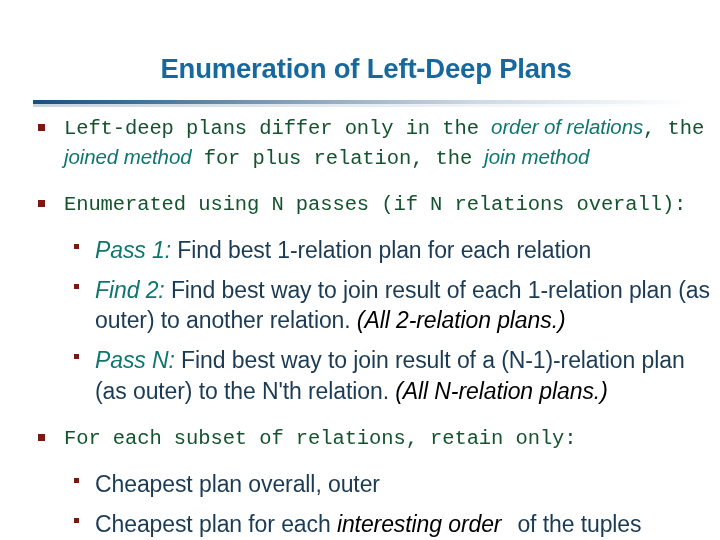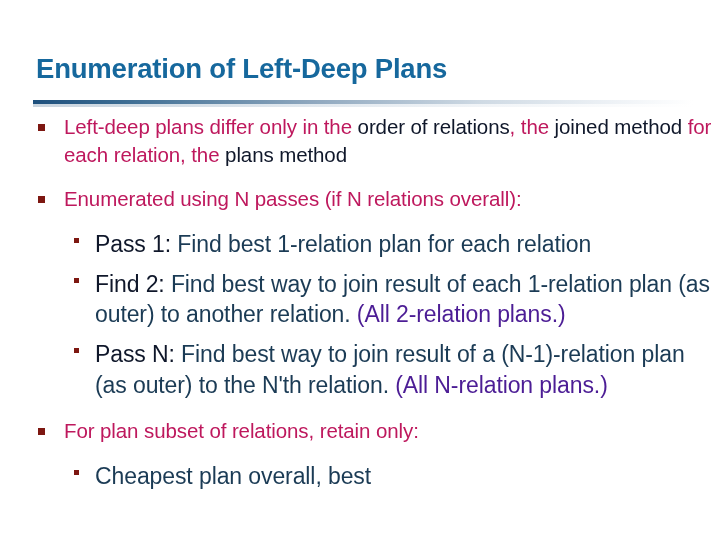--- a/index.html
+++ b/index.html
@@ -27,20 +27,21 @@
     position: absolute;
     left: 36px;
     top: 54px;
     width: 660px;
     font-size: 27.5px;
     font-weight: bold;
     letter-spacing: -0.2px;
     color: #16689d;
     line-height: 1.12;
     white-space: nowrap;
+    text-align: center;
   }
 
   .title-rule {
     position: absolute;
     left: 33px;
     top: 100px;
     width: 660px;
     height: 4px;
     background: linear-gradient(to right,
                 #1d4f7c 0%,
@@ -106,40 +107,40 @@
     width: 5px;
     height: 5px;
     background: #7d1711;
   }
 
   .gap-sm { height: 9px; }
   .gap-md { height: 14px; }
   .gap-lg { height: 17px; }
 
   
-  .red   { color: #0f172a; }
-  .blue  { color: #be185d; }
+  .red   { color: #0f766e; font-style: italic; }
+  .blue  { color: #14532d; font-family: Liberation Mono, monospace; }
   .bluesub { color: #1b3b55; }
-  .red-i { color: #4c1d95; }
+  .red-i { color: #000000; font-style: italic; }
   .spacer-wide { display: inline-block; width: 16px; }
 </style>
 </head>
 <body>
 
 <div class="slide">
 
   <div class="slide-title">Enumeration of Left-Deep Plans</div>
   <div class="title-rule"></div>
   <div class="title-rule-shadow"></div>
 
   <div class="body-area">
 
     <div class="l1">
       <span class="bullet"></span>
-      <span class="blue">Left-deep plans differ only in the </span><span class="red">order of relations</span><span class="blue">, the </span><span class="red">joined method</span><span class="blue"> for each relation, the </span><span class="red">plans method</span>
+      <span class="blue">Left-deep plans differ only in the </span><span class="red">order of relations</span><span class="blue">, the </span><span class="red">joined method</span><span class="blue"> for plus relation, the </span><span class="red">join method</span>
     </div>
 
     <div class="gap-md"></div>
 
     <div class="l1">
       <span class="bullet"></span>
       <span class="blue">Enumerated using N passes (if N relations overall):</span>
     </div>
 
     <div class="gap-md"></div>
@@ -160,27 +161,31 @@
 
     <div class="l2">
       <span class="bullet"></span>
       <span class="red">Pass N:</span><span class="bluesub">  Find best way to join result of a (N-1)-relation plan (as outer) to the N'th relation.  </span><span class="red-i">(All N-relation plans.)</span>
     </div>
 
     <div class="gap-lg"></div>
 
     <div class="l1">
       <span class="bullet"></span>
-      <span class="blue">For plan subset of relations, retain only:</span>
+      <span class="blue">For each subset of relations, retain only:</span>
     </div>
 
     <div class="gap-md"></div>
 
     <div class="l2">
       <span class="bullet"></span>
-      <span class="bluesub">Cheapest plan overall, best</span>
+      <span class="bluesub">Cheapest plan overall, outer</span>
     </div>
 
     <div class="gap-sm"></div>
 
+    <div class="l2">
+      <span class="bullet"></span>
+      <span class="bluesub">Cheapest plan for each </span><span class="red-i">interesting order</span><span class="spacer-wide"></span><span class="bluesub">of the tuples</span>
+    </div>
 
   </div>
 </div>
 
 </body></html>

